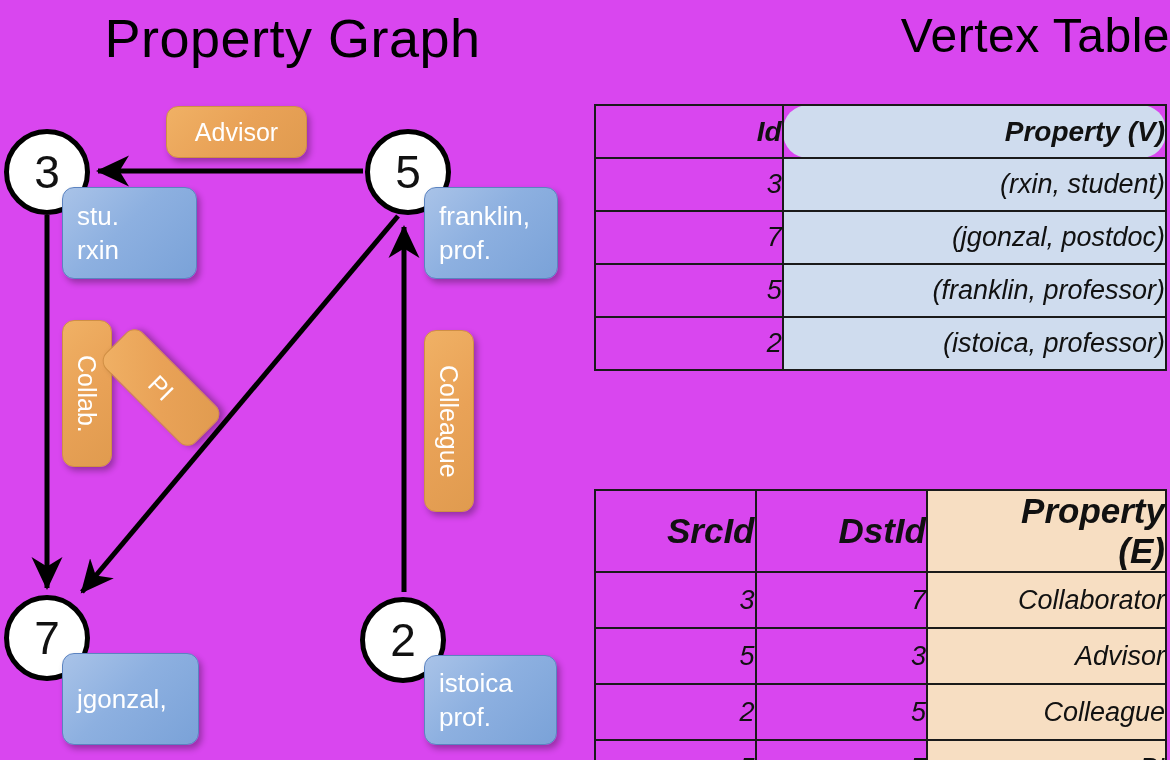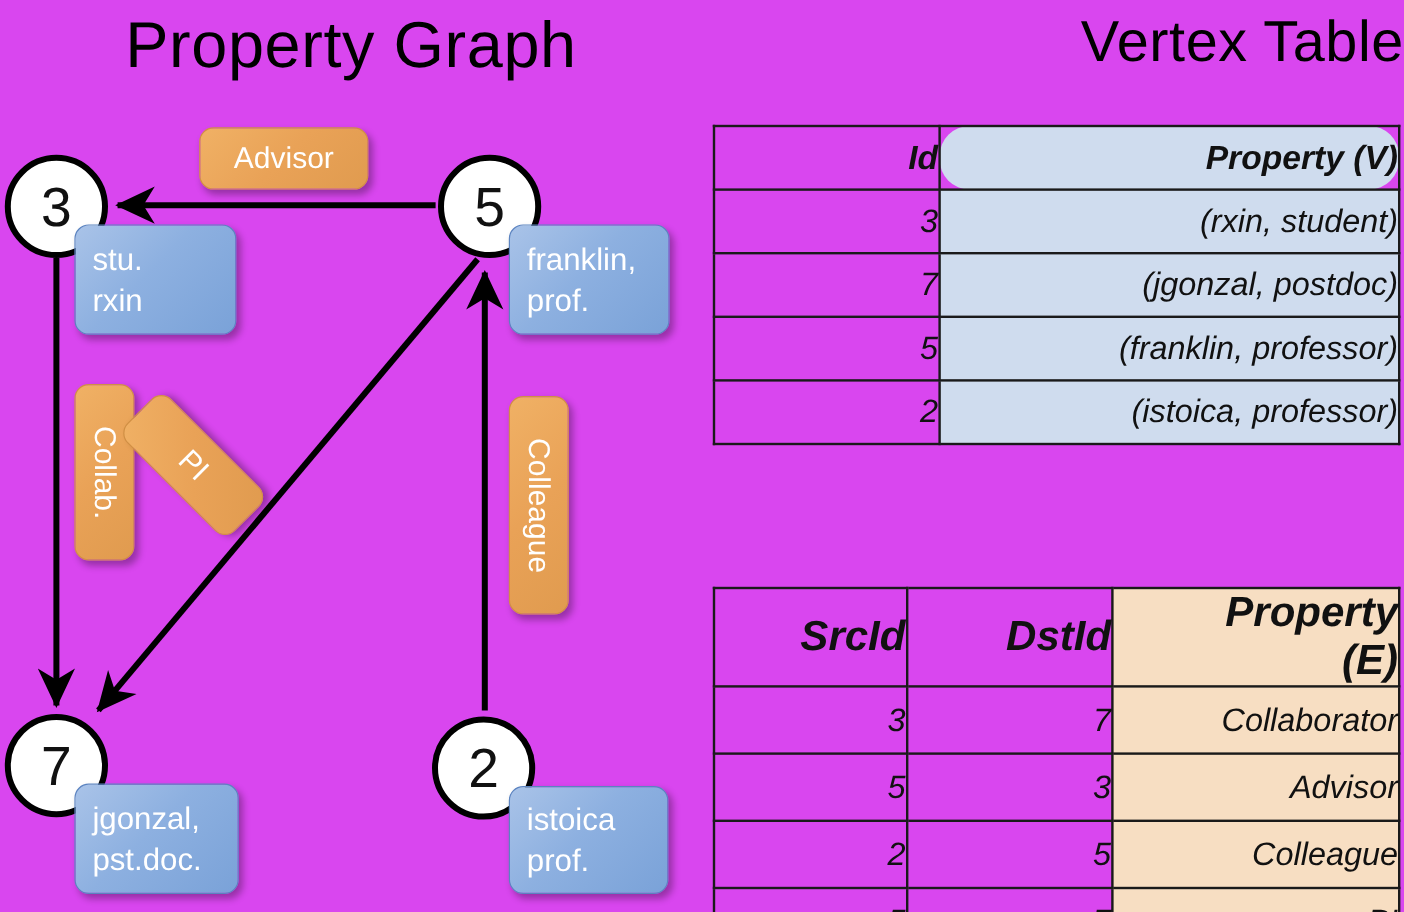--- a/index.html
+++ b/index.html
@@ -233,21 +233,20 @@
     <div class="box vbox" id="box-rxin">
       <span>stu.</span>
       <span>rxin</span>
     </div>
     <div class="box vbox" id="box-franklin">
       <span>franklin,</span>
       <span>prof.</span>
     </div>
     <div class="box vbox" id="box-jgonzal">
       <span>jgonzal,</span>
-      <span>pst.doc.</span>
     </div>
     <div class="box vbox" id="box-istoica">
       <span>istoica</span>
       <span>prof.</span>
     </div>
   </div>
 
   <div class="section-title" id="title-vertex-table">Vertex Table</div>
 
   <table class="data-table" id="vertex-table">

